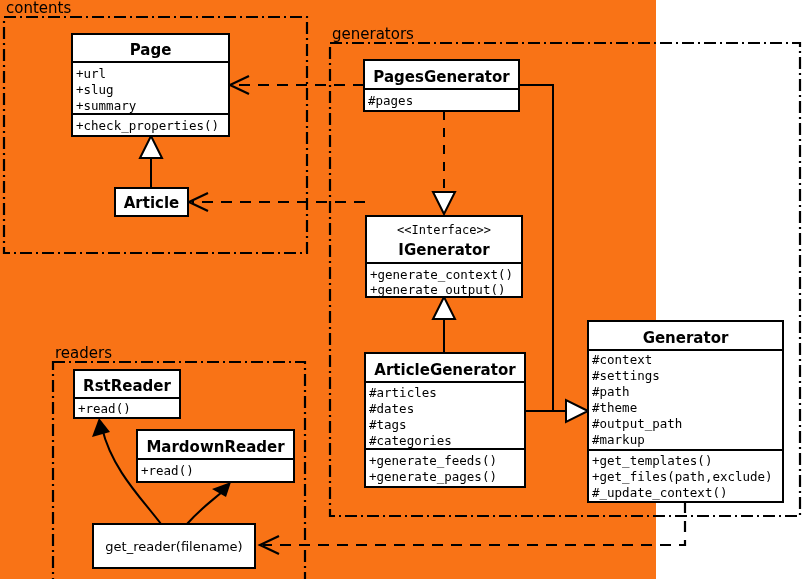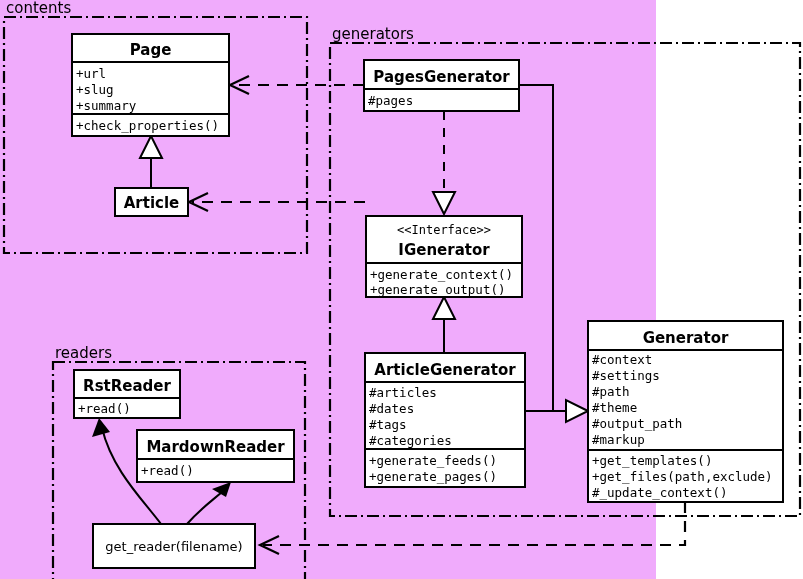--- a/index.html
+++ b/index.html
@@ -1,18 +1,18 @@
 <!DOCTYPE html>
 <html><head>
 <meta charset="utf-8">
 <style>
   html,body{margin:0;padding:0;background:#ffffff;}
   body{width:803px;height:579px;overflow:hidden;
        font-family:"DejaVu Sans","Liberation Sans",sans-serif;}
-  #diagram{position:relative;width:656px;height:579px;background:#f0abfc;}
+  #diagram{position:relative;width:656px;height:579px;background:#f97316;}
   svg{position:absolute;left:0;top:0;}
 
   .pkg-label{font-family:"DejaVu Sans","Liberation Sans",sans-serif;
              font-size:15px;fill:#000;}
   .cls-name{font-family:"DejaVu Sans","Liberation Sans",sans-serif;
             font-size:15px;font-weight:bold;fill:#000;text-anchor:middle;}
   .cls-stereo{font-family:"DejaVu Sans Mono","Liberation Mono",monospace;
               font-size:12px;fill:#000;text-anchor:middle;}
   .cls-member{font-family:"DejaVu Sans Mono","Liberation Mono",monospace;
               font-size:12.5px;fill:#000;}

